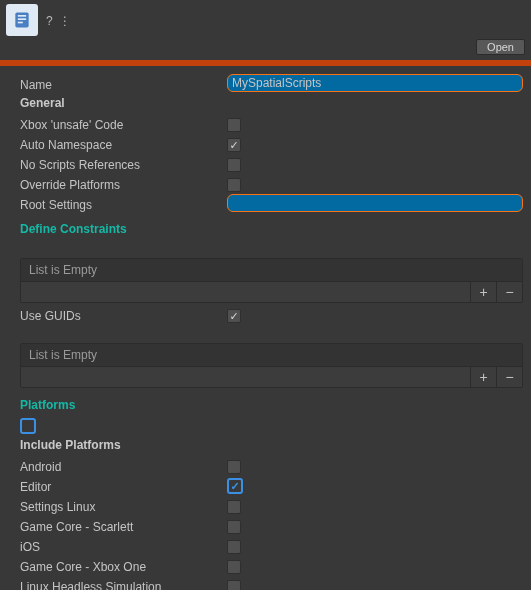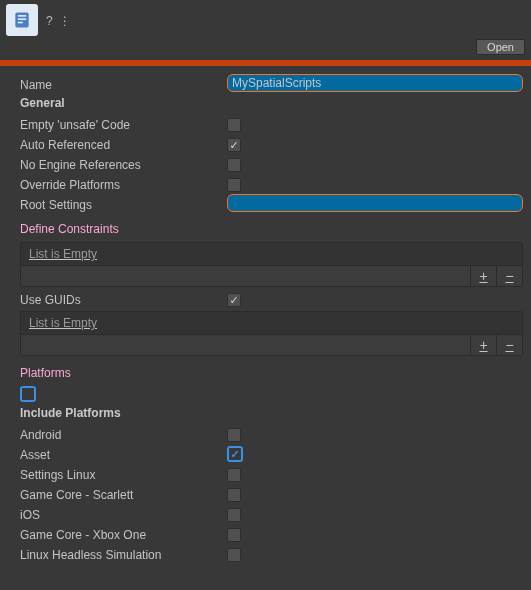--- a/index.html
+++ b/index.html
@@ -108,25 +108,24 @@
     border-radius: 3px;
   }
   .checkbox.checked.outlined {
     background: transparent;
   }
   .checkbox.checked.outlined::after {
     color: #3b8fe4;
     font-weight: bold;
   }
   .listbox {
-    margin: 4px 0 0 12px;
+    margin: 20px 0 0 12px;
     border: 1px solid #2b2b2b;
     border-radius: 2px;
     overflow: hidden;
-    text-decoration: underline;
   }
   .listbox .empty {
     background: #333333;
     padding: 4px 8px;
     color: #9a9a9a;
   }
   .listbox .footer {
     background: #3c3c3c;
     display: flex;
     justify-content: flex-end;
@@ -135,22 +134,22 @@
   .footer-btn {
     width: 26px;
     text-align: center;
     padding: 2px 0;
     color: #c4c4c4;
     font-size: 14px;
     cursor: pointer;
     border-left: 1px solid #2b2b2b;
   }
   .section-header {
-    font-weight: normal;
-    color: #f9a8d4;
+    font-weight: bold;
+    color: #14b8a6;
     padding: 10px 0 2px 12px;
   }
 </style>
 </head>
 <body>
 
 <div class="header">
   <div class="asset-icon">
     <svg viewBox="0 0 24 24">
         <rect x="4" y="3" width="16" height="18" rx="2" fill="#4a7fc4"></rect>
@@ -171,29 +170,29 @@
 <div class="body">
 
   <div class="row">
     <div class="label">Name</div>
     <input class="text-input" value="MySpatialScripts" style="">
   </div>
 
   <div class="section top">General</div>
 
   <div class="row">
-    <div class="label">Empty 'unsafe' Code</div>
+    <div class="label">Xbox 'unsafe' Code</div>
     <div class="checkbox"></div>
   </div>
   <div class="row">
-    <div class="label">Auto Referenced</div>
+    <div class="label">Auto Namespace</div>
     <div class="checkbox checked"></div>
   </div>
   <div class="row">
-    <div class="label">No Engine References</div>
+    <div class="label">No Scripts References</div>
     <div class="checkbox"></div>
   </div>
   <div class="row">
     <div class="label">Override Platforms</div>
     <div class="checkbox"></div>
   </div>
   <div class="row">
     <div class="label">Root Settings</div>
     <input class="text-input" value="" style="">
   </div>
@@ -224,21 +223,21 @@
     <div class="checkbox outlined"></div>
   </div>
   <div class="section top">Include Platforms</div>
 
   <div id="platform-list">
       <div class="row">
         <div class="label">Android</div>
         <div class="checkbox"></div>
       </div>
       <div class="row">
-        <div class="label">Asset</div>
+        <div class="label">Editor</div>
         <div class="checkbox checked outlined"></div>
       </div>
       <div class="row">
         <div class="label">Settings Linux</div>
         <div class="checkbox"></div>
       </div>
       <div class="row">
         <div class="label">Game Core - Scarlett</div>
         <div class="checkbox"></div>
       </div>

